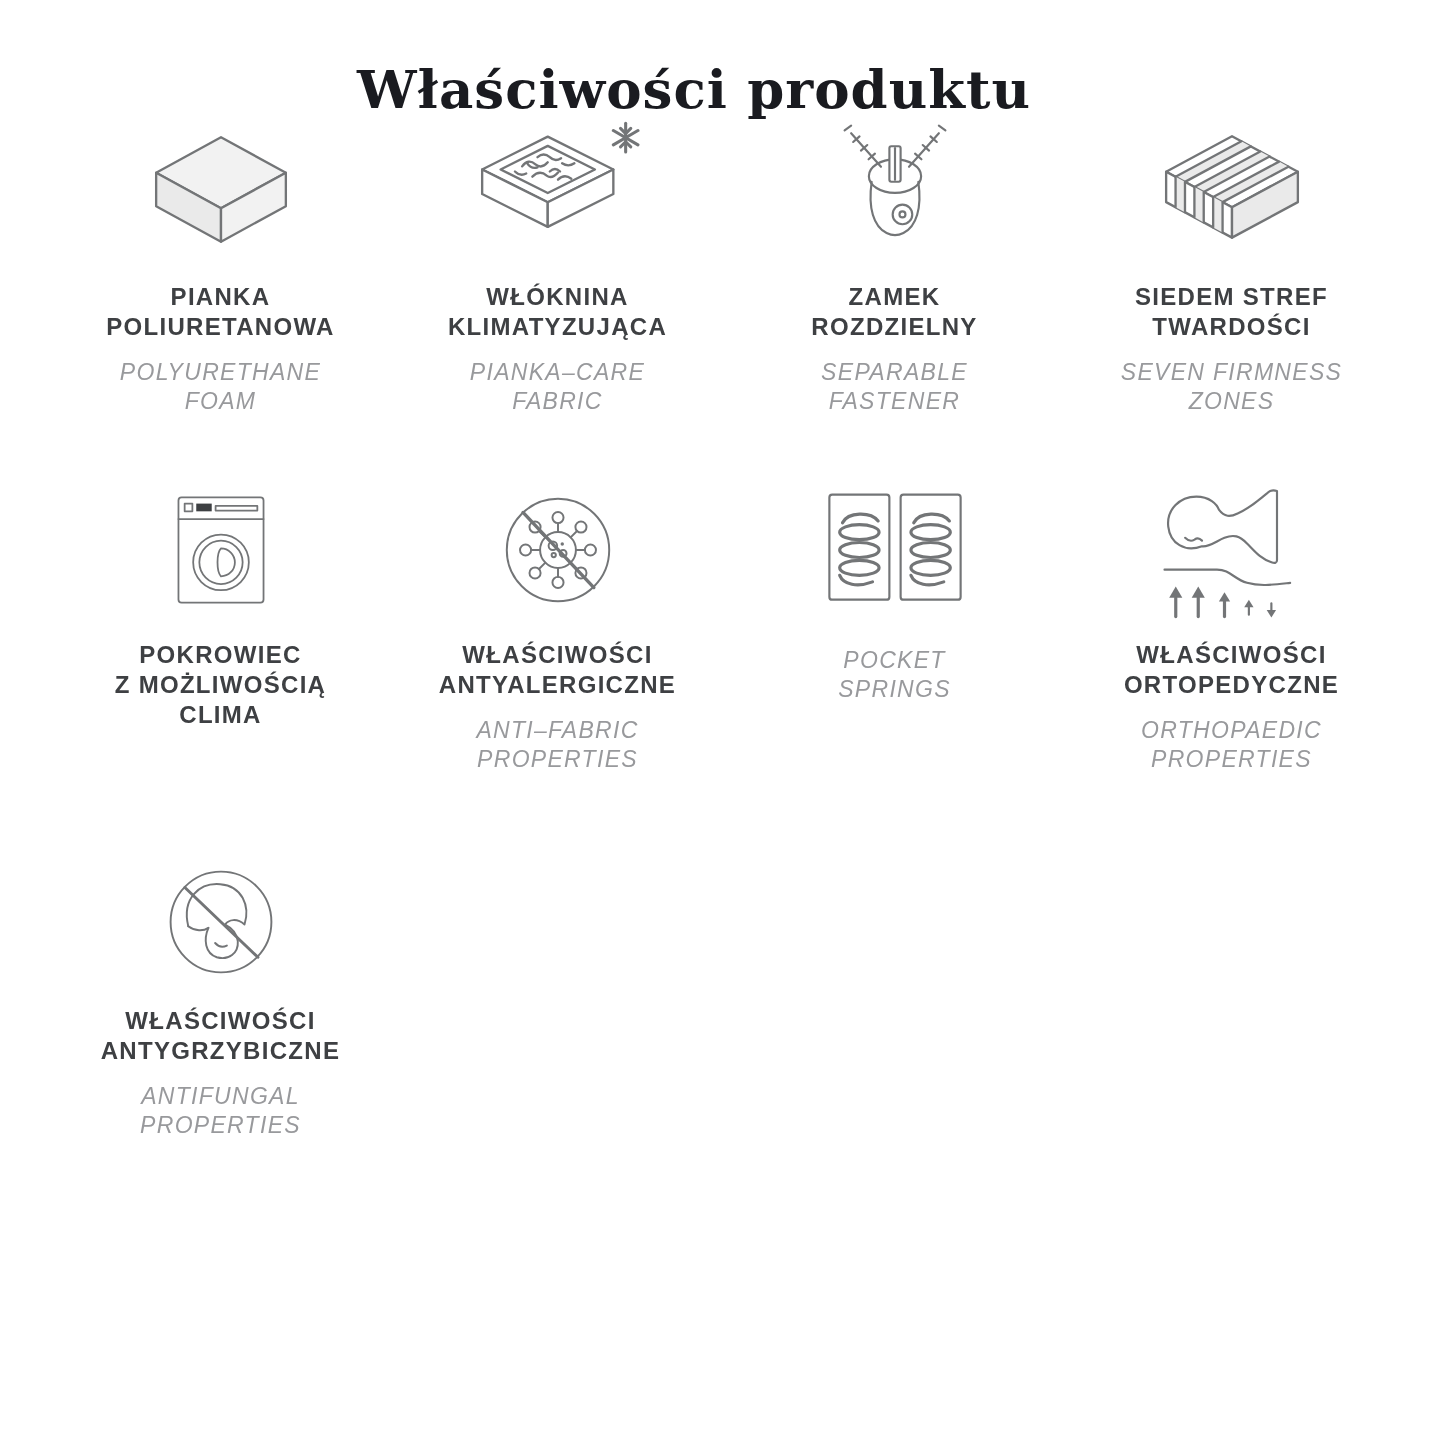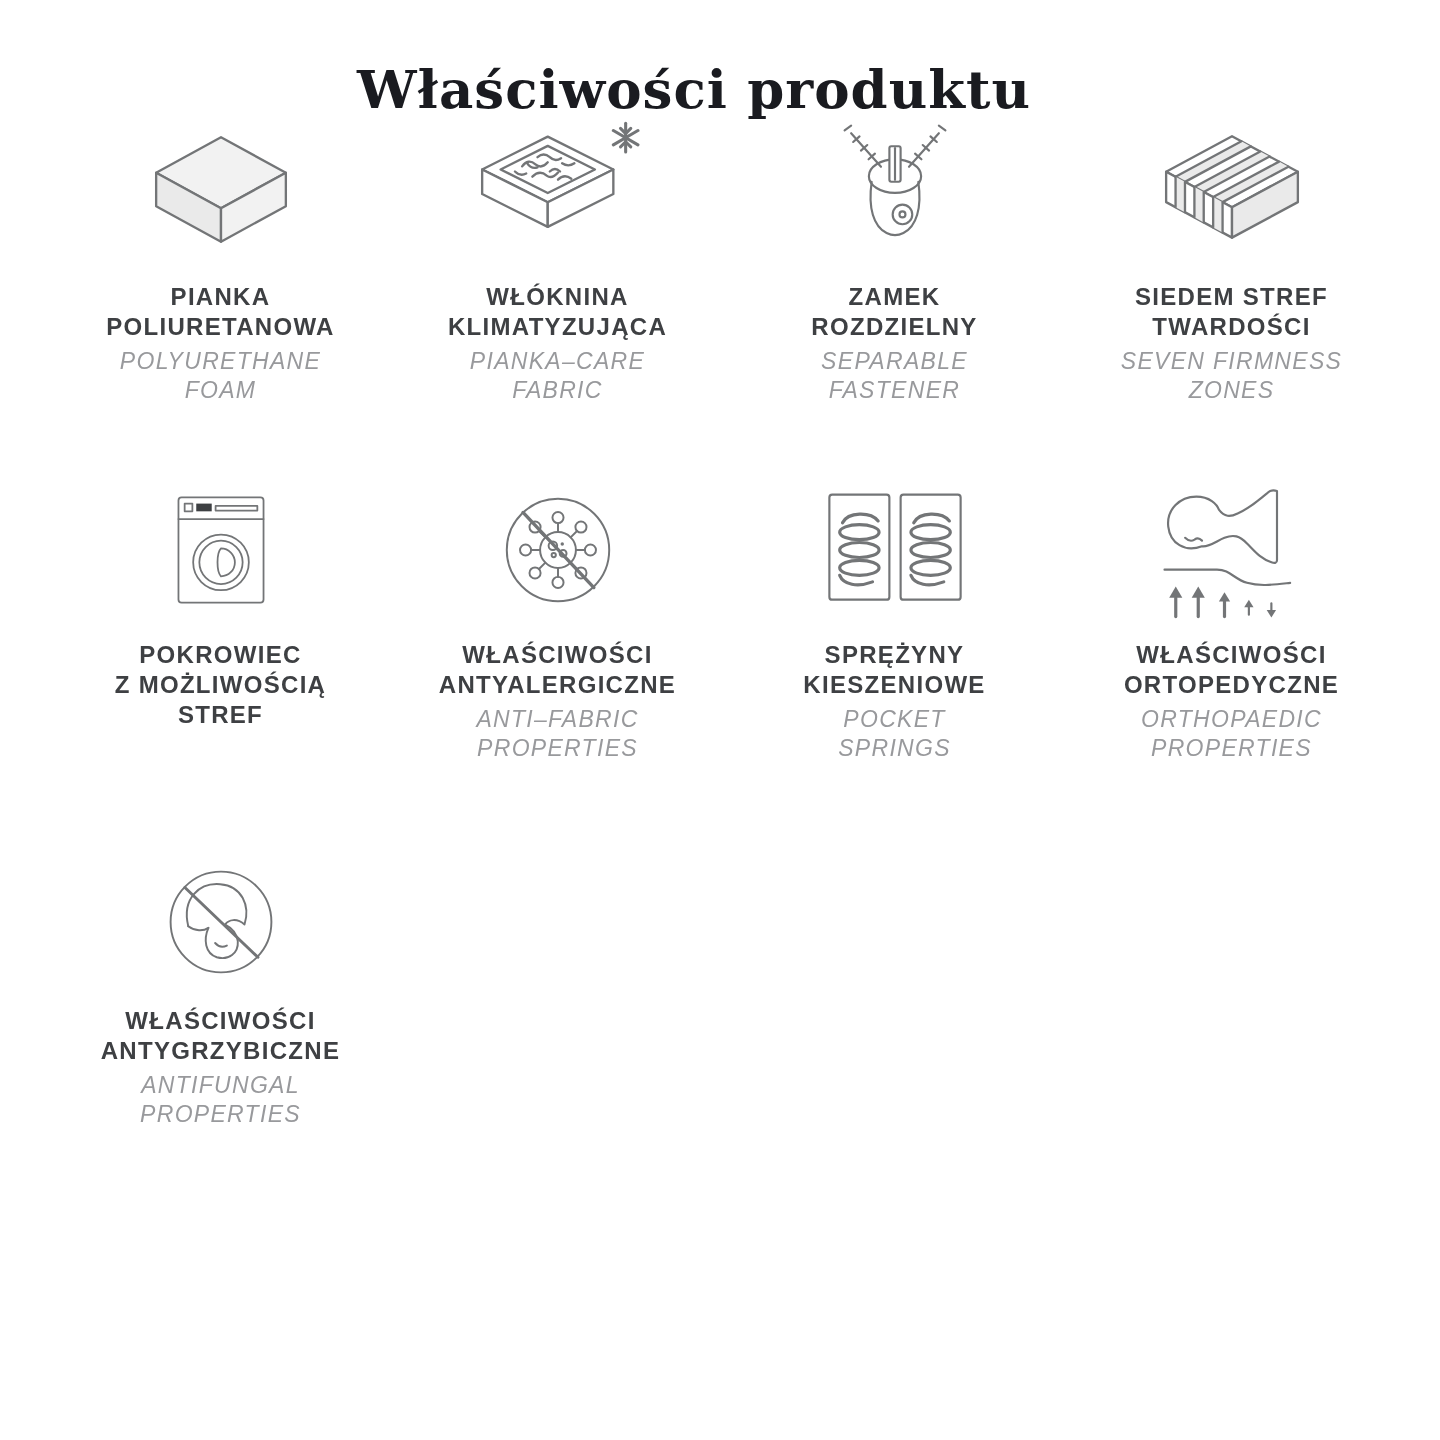--- a/index.html
+++ b/index.html
@@ -18,21 +18,21 @@
     grid-template-rows:358px 378px auto;
   }
   .cell{display:flex;flex-direction:column;align-items:center;text-align:center;}
   .icon-area{height:160px;display:flex;align-items:center;justify-content:center;}
   .cell:nth-child(9) .icon-area{height:148px;}
   .label-pl{
     margin-top:10px;font-weight:700;font-size:24px;line-height:1.25;
     letter-spacing:1.3px;color:var(--c-pl,#3e4043);white-space:pre-line;
   }
   .label-en{
-    margin-top:5px;font-style:italic;font-weight:500;font-size:23px;line-height:1.28;
+    margin-top:16px;font-style:italic;font-weight:500;font-size:23px;line-height:1.28;
     letter-spacing:1.3px;color:var(--c-en,#98999c);white-space:pre-line;
   }
   svg{display:block;}
   .ic{fill:none;stroke:var(--c-stroke,#737577);stroke-width:2.3;stroke-linecap:round;stroke-linejoin:round;}
   .ic-thick{fill:none;stroke:var(--c-stroke,#737577);stroke-width:3.4;stroke-linecap:round;stroke-linejoin:round;}
   .ic-fill{fill:var(--c-stroke,#737577);stroke:none;}
   .f-light{fill:var(--c-fill-light,#f2f2f2);}
   .f-mid{fill:var(--c-fill-mid,#eaeaea);}
   .f-dark{fill:var(--c-pl,#3e4043);stroke:none;}
   .f-white{fill:#ffffff;}
@@ -155,21 +155,21 @@
         <rect class="ic" x="28" y="20" width="10" height="10"></rect>
         <rect class="f-dark" x="43" y="20" width="20" height="10"></rect>
         <rect class="ic" x="68" y="23" width="54" height="6"></rect>
         <circle class="ic" cx="75" cy="96" r="36"></circle>
         <circle class="ic" cx="75" cy="96" r="28"></circle>
         <path class="ic" d="M75,78 A18,18 0 1 1 74.9,114 C69,108 69,84 75,78 Z"></path>
       </svg>
     </div>
     <div class="label-pl">POKROWIEC
 Z MOŻLIWOŚCIĄ
-STREF</div>
+CLIMA</div>
   </div>
 
   <div class="cell">
     <div class="icon-area">
       <svg width="128" height="128" viewBox="0 0 150 150">
         <circle class="ic" cx="75" cy="75" r="60"></circle>
         <circle class="ic" cx="75" cy="75" r="21"></circle>
         <circle class="ic" cx="69" cy="70" r="5"></circle>
         <circle class="ic" cx="81" cy="79" r="4"></circle>
         <circle class="ic" cx="70" cy="81" r="2.5"></circle>
@@ -209,22 +209,20 @@
         <ellipse class="ic-thick" cx="42" cy="65" rx="21" ry="8"></ellipse>
         <ellipse class="ic-thick" cx="42" cy="84" rx="21" ry="8"></ellipse>
         <path class="ic-thick" d="M21,92 C25,102 40,105 56,99"></path>
         <path class="ic-thick" d="M100,36 C106,24 130,24 138,34"></path>
         <ellipse class="ic-thick" cx="118" cy="46" rx="21" ry="8"></ellipse>
         <ellipse class="ic-thick" cx="118" cy="65" rx="21" ry="8"></ellipse>
         <ellipse class="ic-thick" cx="118" cy="84" rx="21" ry="8"></ellipse>
         <path class="ic-thick" d="M97,92 C101,102 116,105 132,99"></path>
       </svg>
     </div>
-    <div class="label-pl">SPRĘŻYNY
-KIESZENIOWE</div>
     <div class="label-en">POCKET
 SPRINGS</div>
   </div>
 
   <div class="cell">
     <div class="icon-area">
       <svg width="150" height="142" viewBox="0 0 160 150">
         <path class="ic" d="M128,12 L128,86 Q128,90 122,88 C110,84 104,76 96,68 C88,60 82,58 72,62 C64,65 56,72 48,71 C30,78 14,68 12,50 C10,32 24,18 42,18 C56,18 64,26 66,32 C72,40 78,40 86,36 C100,30 108,22 118,14 Q122,10 128,12 Z"></path>
         <path class="ic" d="M30,62 q5,5 10,2 q4,-3 8,1"></path>
         <path class="ic" d="M8,96 L64,96 C78,96 82,106 96,110 C110,114 124,112 142,110"></path>

